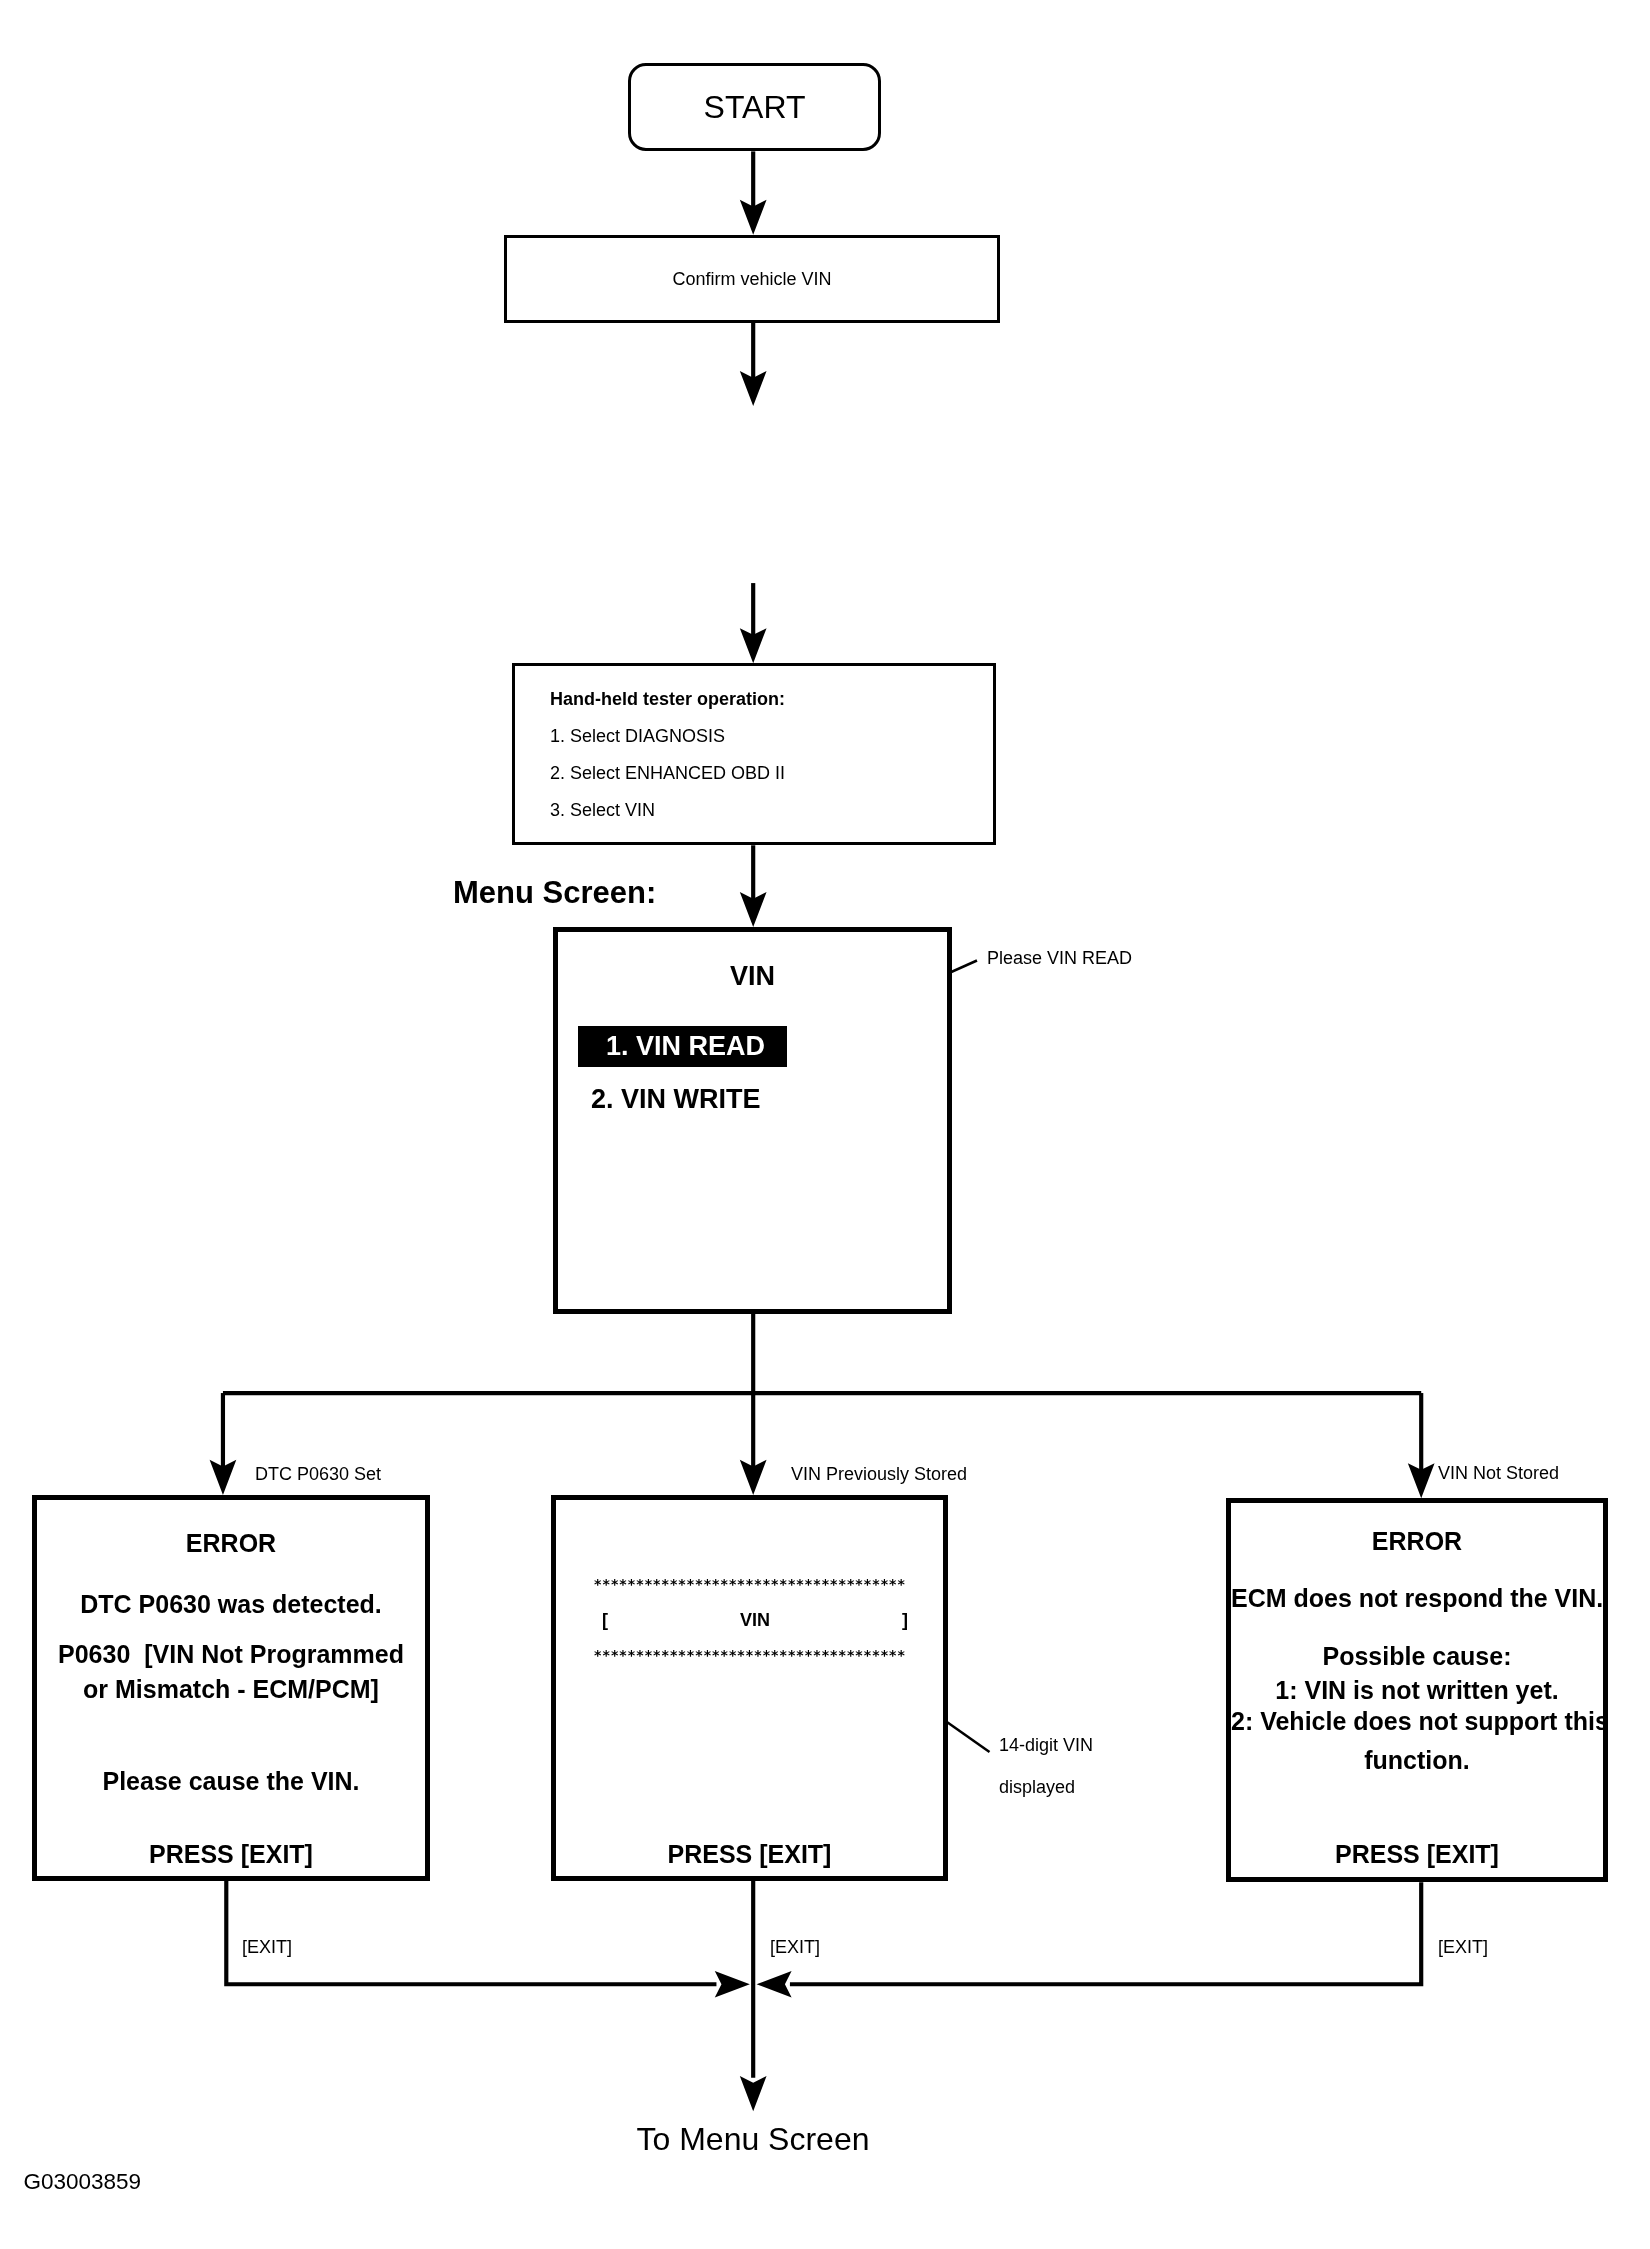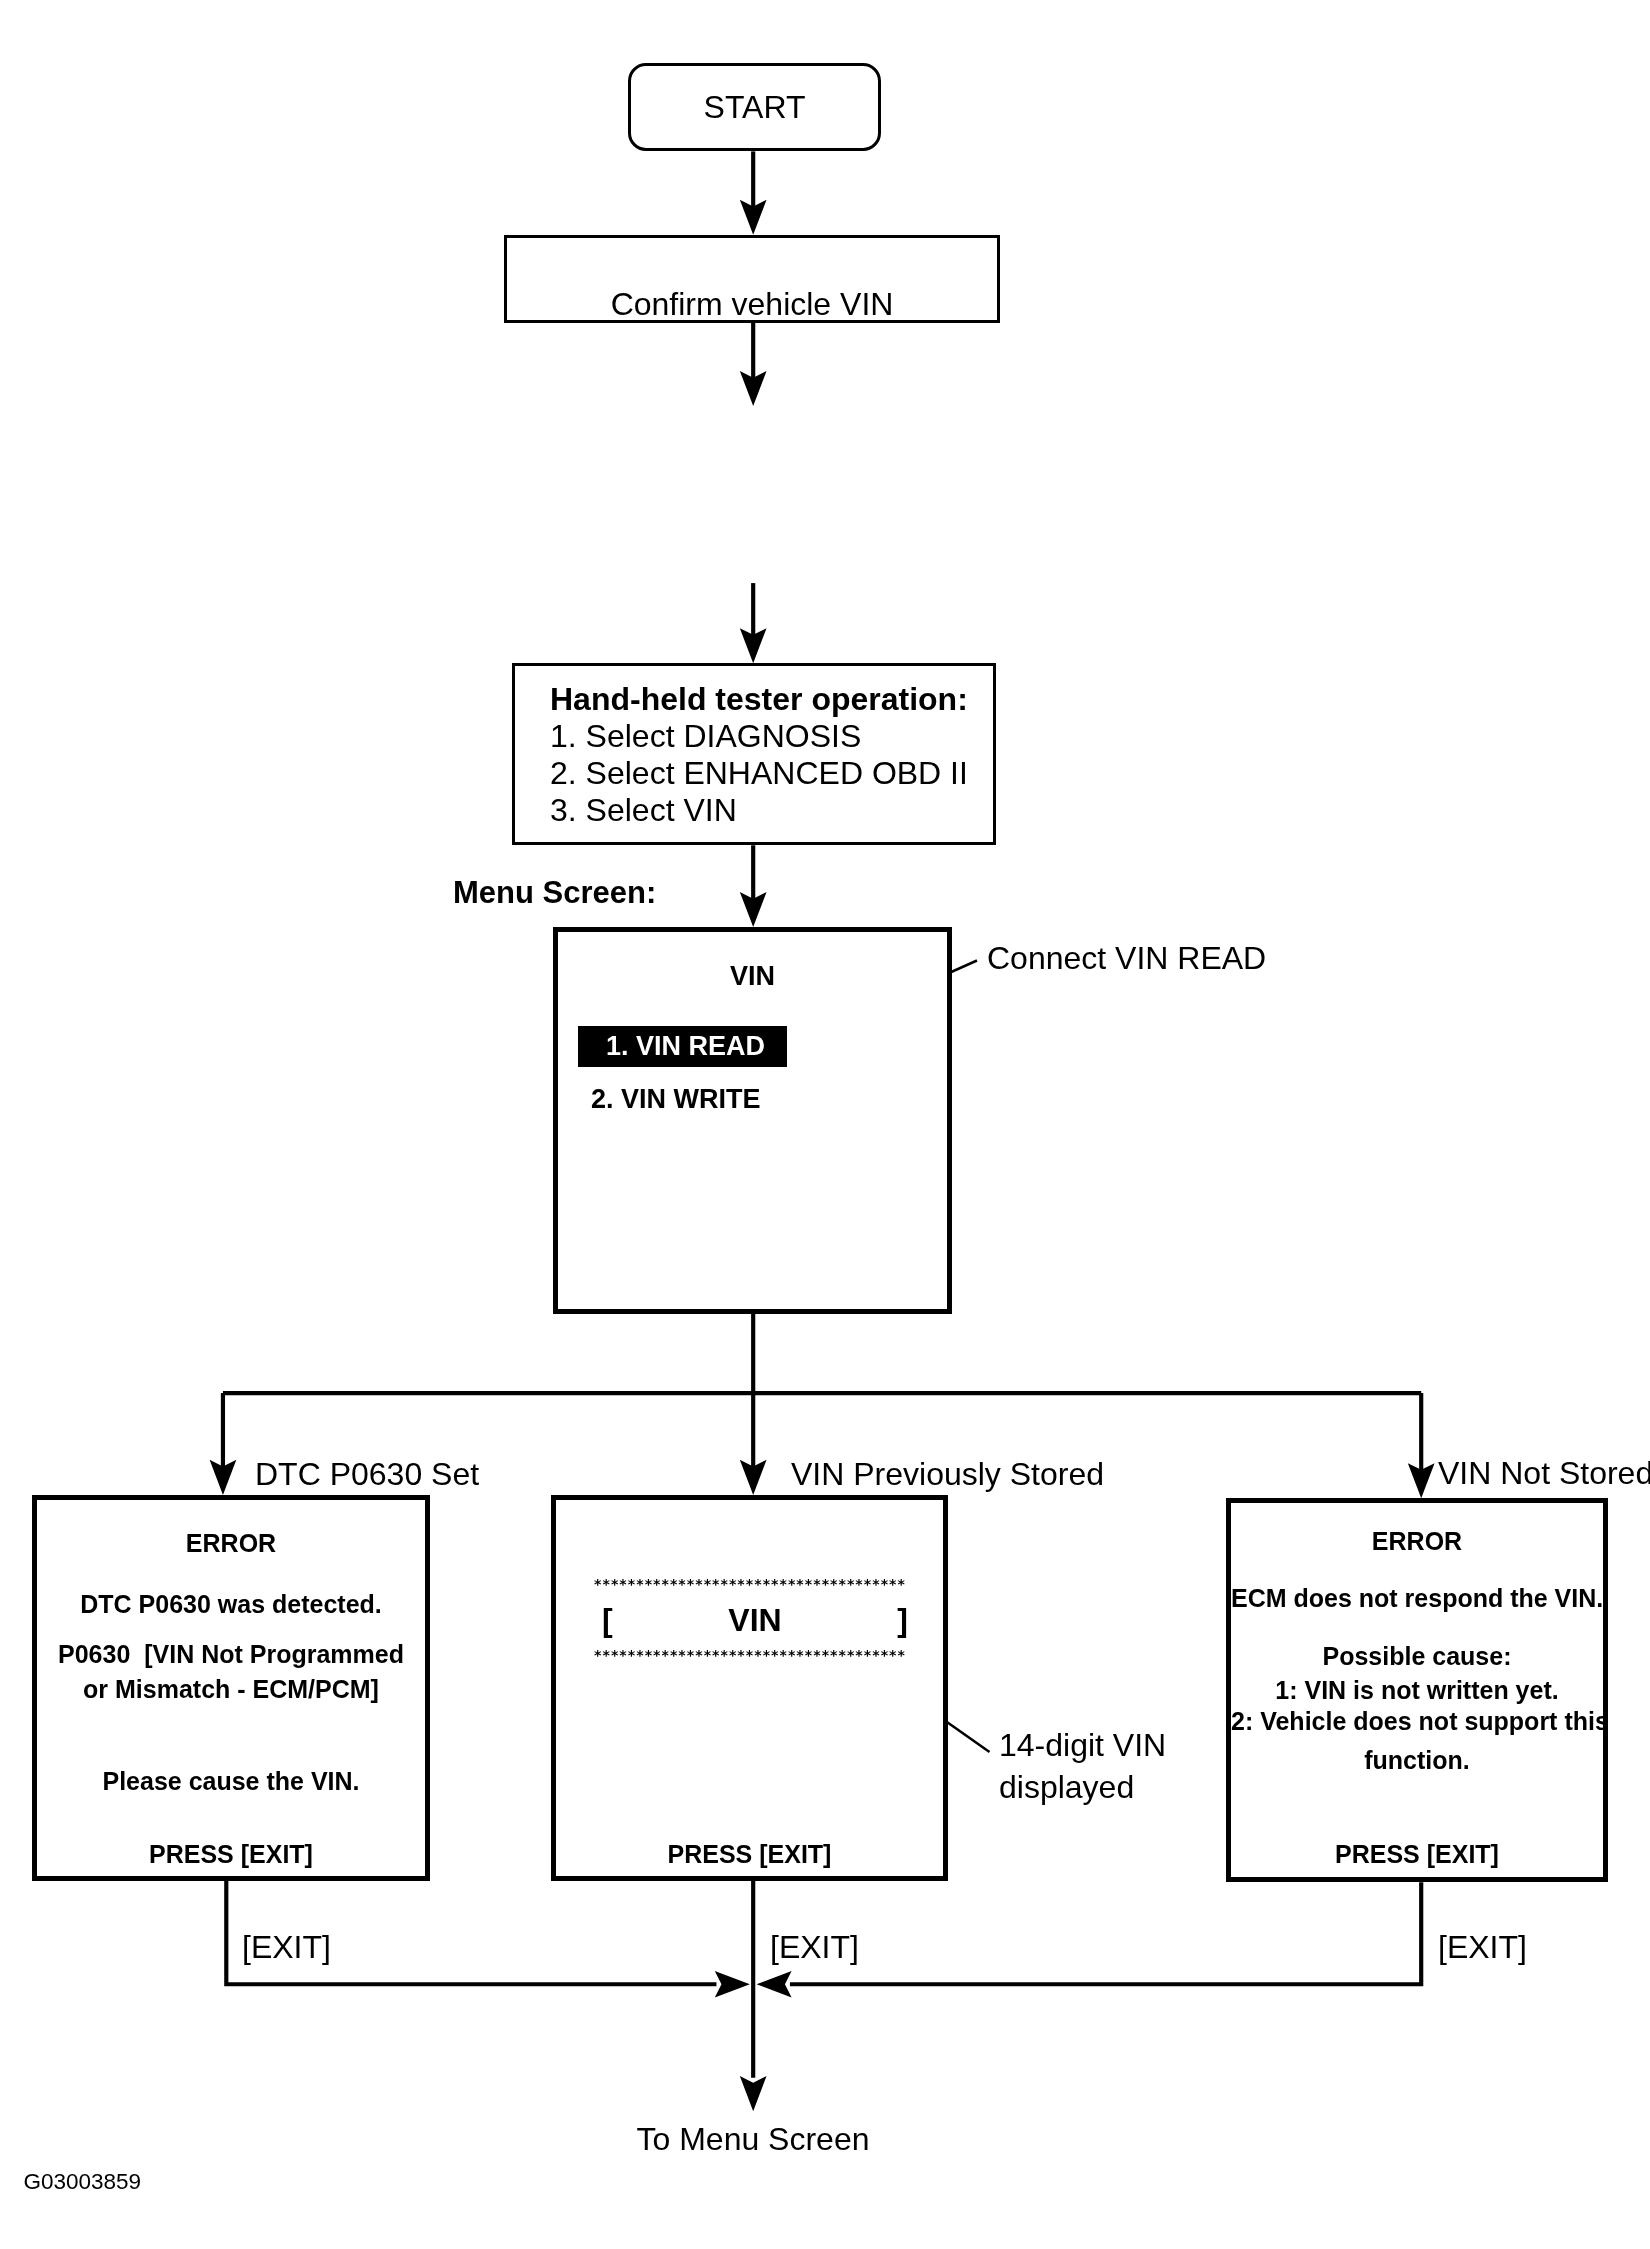--- a/index.html
+++ b/index.html
@@ -5,21 +5,21 @@
   html,body{margin:0;padding:0;background:#fff;}
   #canvas{position:relative;width:1650px;height:2250px;background:#ffffff;
           font-family:"Liberation Sans",sans-serif;color:#000;}
   .box{position:absolute;background:#fff;border:3.3px solid #000;box-sizing:border-box;}
   .box.thick{border-width:5.8px;}
   .box.menu{border-width:5.8px;}
   .center-text{display:flex;align-items:center;justify-content:center;text-align:center;}
   .txt{position:absolute;white-space:pre;}
   .bline{position:absolute;left:0;right:0;text-align:center;white-space:pre;}
   .bold{font-weight:bold;}
-  .fs31{font-size:32px;line-height:32px;align-items:flex-end;}
+  .fs31{font-size:18px;line-height:32px;}
   .fs30{font-size:25px;line-height:30px;}
   .fs32{font-size:27px;line-height:33px;}
   .fs38{font-size:32px;line-height:38px;}
   .fs27{font-size:22.5px;line-height:27px;}
   .list{position:absolute;}
   .list div{white-space:pre;}
   .stars{font-family:"DejaVu Sans Mono",monospace;font-size:14px;font-weight:bold;
          letter-spacing:0px;line-height:22px;}
   .hl{position:absolute;background:#000;color:#fff;display:flex;align-items:center;}
   svg.lines{position:absolute;left:0;top:0;pointer-events:none;}
@@ -83,21 +83,21 @@
   <div class="txt bold" style="left:453px;top:875px;font-size:31px;">Menu Screen:</div>
 
   <div class="box menu" style="left:553px;top:927px;width:399px;height:387px;">
     <div class="bline bold fs32" style="top:27.6px;">VIN</div>
     <div class="hl bold fs32" style="left:20px;top:94px;width:209px;height:41px;padding-left:28px;box-sizing:border-box;">
       <span>1. VIN READ</span>
     </div>
     <div class="txt bold fs32" style="left:33px;top:151px;">2. VIN WRITE</div>
   </div>
 
-  <div class="txt fs31" style="left:987px;top:942px;">Connect VIN READ</div>
+  <div class="txt fs31" style="left:987px;top:942px;">Please VIN READ</div>
 
   <div class="txt fs31" style="left:255px;top:1458px;">DTC P0630 Set</div>
   <div class="txt fs31" style="left:791px;top:1458px;">VIN Previously Stored</div>
   <div class="txt fs31" style="left:1438px;top:1457px;">VIN Not Stored</div>
 
   <div class="box thick" style="left:32px;top:1495px;width:398px;height:386px;">
     <div class="bline bold fs30" style="top:28px;">ERROR</div>
     <div class="bline bold fs30" style="top:89px;">DTC P0630 was detected.</div>
     <div class="bline bold fs30" style="top:139px;">P0630  [VIN Not Programmed</div>
     <div class="bline bold fs30" style="top:174px;">or Mismatch - ECM/PCM]</div>

